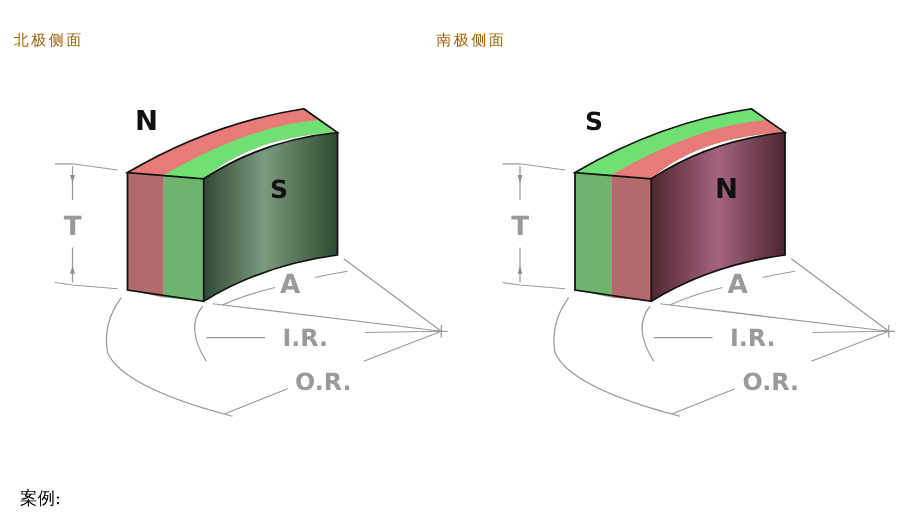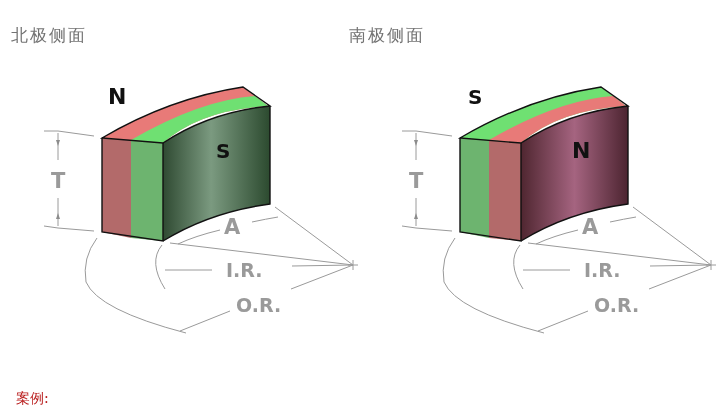--- a/index.html
+++ b/index.html
@@ -1,24 +1,24 @@
 <!DOCTYPE html>
 <html><head>
   <meta charset="utf-8">
   <style>
     html, body { margin: 0; padding: 0; background: #ffffff; }
     body { width: 720px; height: 420px; position: relative; overflow: hidden;
            font-family: "DejaVu Serif", "Liberation Serif", serif; }
     .top-cut { position: absolute; left: 36px; top: -10px; font-size: 14px; color: #999;
                letter-spacing: 6px; white-space: nowrap; }
-    .heading { position: absolute; top: 24px; font-size: 17px; color: #737373;
+    .heading { position: absolute; top: 24px; font-size: 12px; color: #a16207;
                letter-spacing: 2px; font-weight: normal; }
     .heading.left { left: 11px; }
     .heading.right { left: 349px; }
-    .caption { position: absolute; left: 16px; top: 390px; font-size: 14px; color: #b91c1c; }
+    .caption { position: absolute; left: 16px; top: 390px; font-size: 14px; color: #000000; }
     svg.diagram { position: absolute; top: 0; left: 0; }
     .dim-label { font-family: "DejaVu Sans", "Liberation Sans", sans-serif; font-weight: bold;
                  fill: #9a9a9a; }
     .pole-label { font-family: "DejaVu Sans", "Liberation Sans", sans-serif; font-weight: bold;
                   fill: #111111; }
   </style>
 </head>
 <body>
 
 <div class="top-cut"></div>

